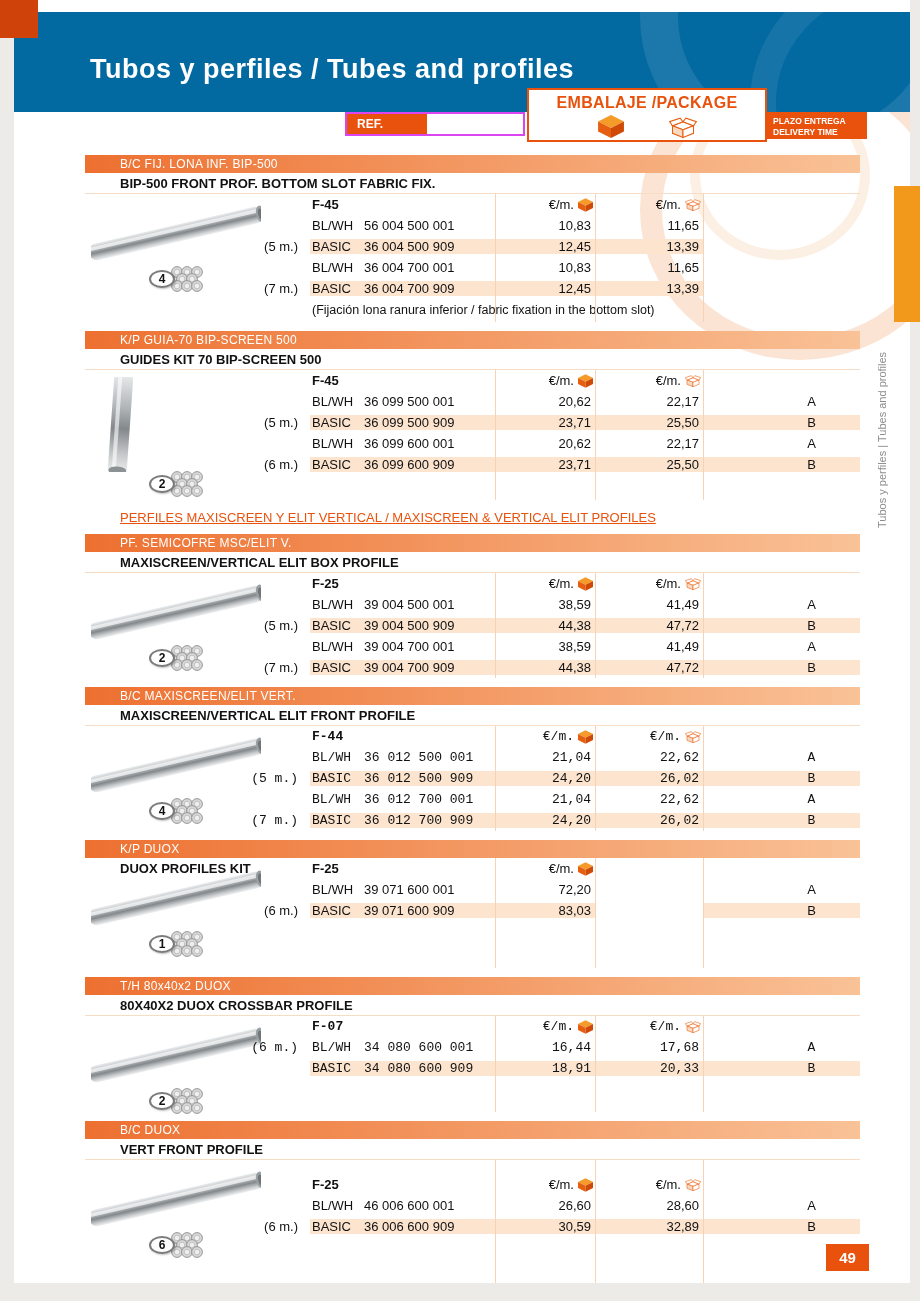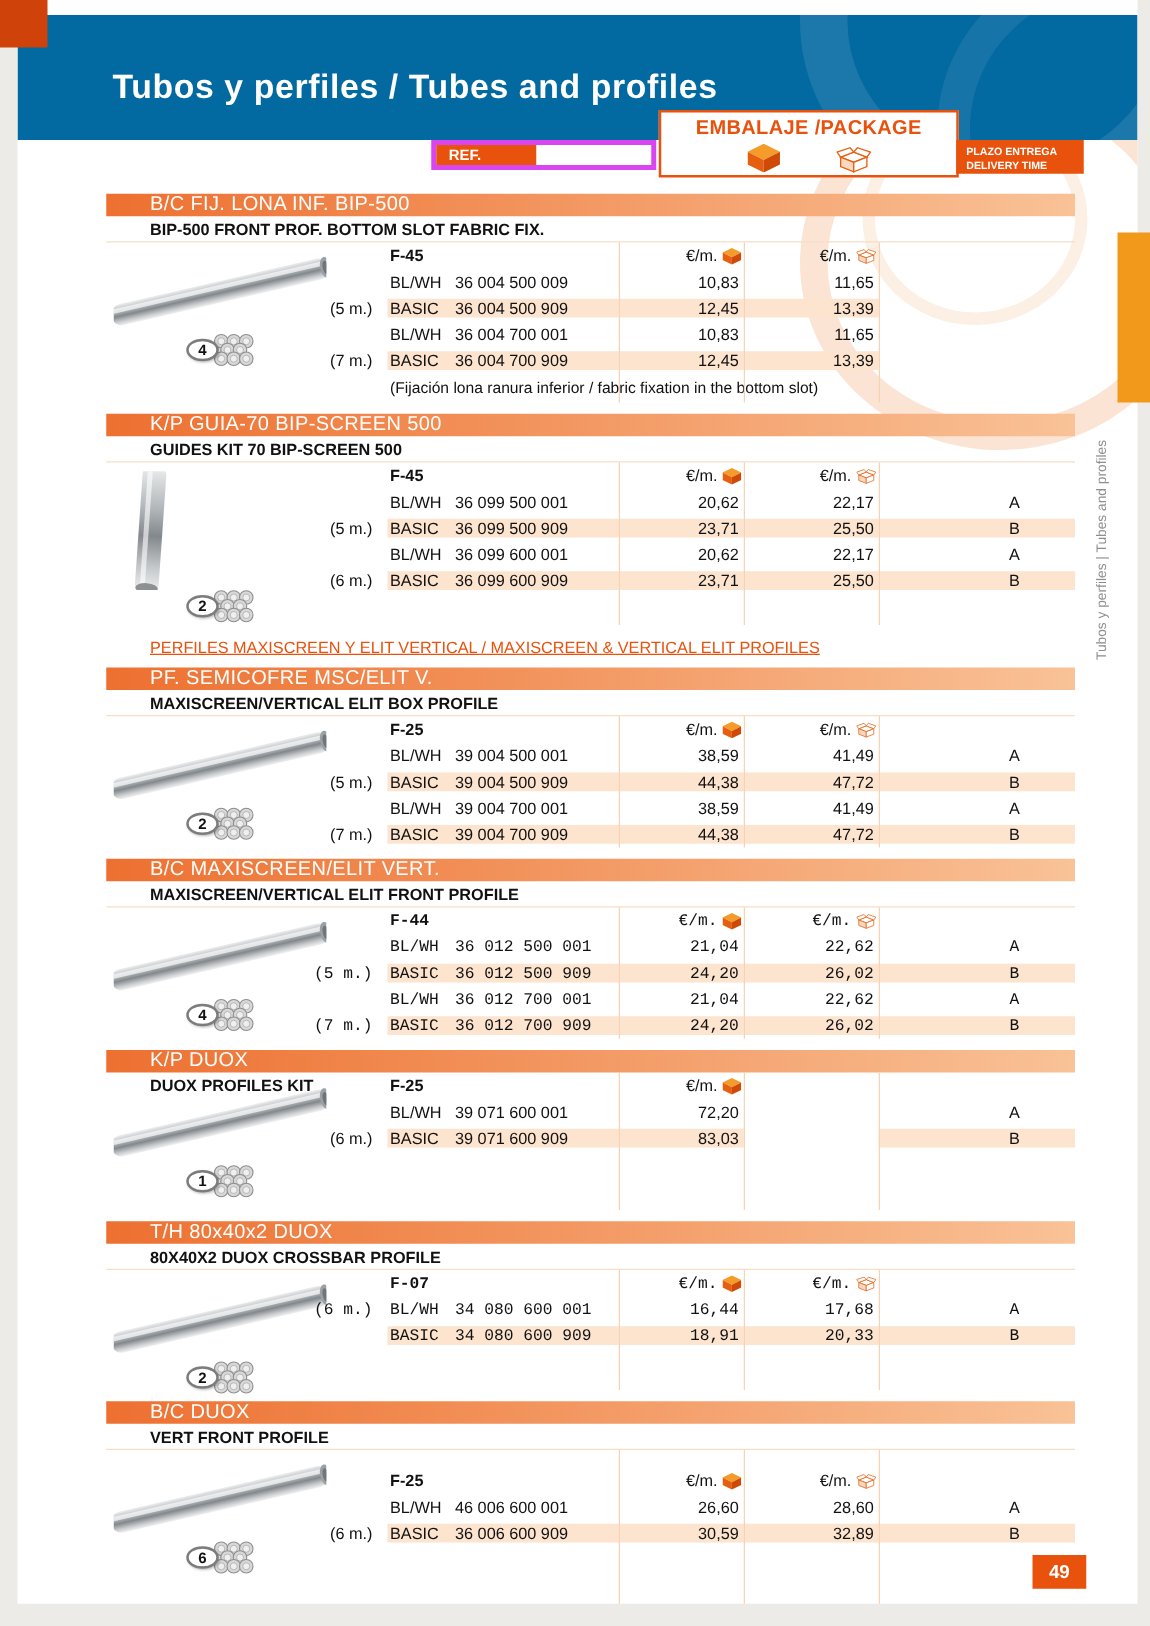--- a/index.html
+++ b/index.html
@@ -10,31 +10,31 @@
   
   .band{position:absolute;left:0;top:12px;width:100%;height:100px;background:#0369a1;overflow:hidden;z-index:2}
   .band h1{position:absolute;left:76px;top:42px;color:#fff;font-size:27px;font-weight:bold;letter-spacing:.5px}
   .corner{position:absolute;left:0;top:0;width:38px;height:38px;background:#cf430a;z-index:3}
   .arc1{position:absolute;right:-60px;top:-150px;width:330px;height:310px;border:38px solid rgba(255,255,255,.10);border-radius:50%}
   .arc2{position:absolute;right:-140px;top:-50px;width:300px;height:280px;border:26px solid rgba(255,255,255,.08);border-radius:50%}
   .arc3{position:absolute;right:-50px;top:60px;width:320px;height:300px;border:22px solid #fbe4d3;border-radius:50%;z-index:0}
   .arc4{position:absolute;right:40px;top:90px;width:180px;height:170px;border:10px solid #fcefe3;border-radius:50%;z-index:0}
 
   
-  .refbox{position:absolute;left:331px;top:112px;width:180px;height:24px;border:4px solid #d946ef;background:#fff;display:flex;z-index:3}
+  .refbox{position:absolute;left:331px;top:112px;width:180px;height:24px;border:2px solid #d946ef;background:#fff;display:flex;z-index:3}
   .refbox .reflabel{background:#e8520d;color:#fff;font-weight:bold;font-size:12px;width:80px;display:flex;align-items:center;padding-left:10px}
   .pkgbox{position:absolute;left:513px;top:88px;width:240px;height:54px;border:2px solid #e8520d;background:#fff;text-align:center;z-index:3}
   .pkgtitle{color:#e8520d;font-weight:bold;font-size:16px;margin-top:4px;letter-spacing:.3px}
   .pkgicons{display:flex;justify-content:space-around;padding:3px 46px 0}
   .delbox{position:absolute;left:751px;top:112px;width:102px;height:27px;background:#e8520d;color:#fff;font-size:8.5px;font-weight:bold;padding:4px 0 0 8px;line-height:1.25;z-index:3}
 
   
   .content{position:absolute;left:71px;top:155px;width:775px;z-index:1}
   .section{position:relative;margin-bottom:9px}
-  .secbar{height:18px;background:linear-gradient(90deg,#ed7030,#f9c297);color:#fff;font-size:16px;line-height:18px;padding-left:35px;letter-spacing:.3px}
+  .secbar{height:18px;background:linear-gradient(90deg,#ed7030,#f9c297);color:#fff;font-size:12px;line-height:18px;padding-left:35px;letter-spacing:.3px}
   .subrow{height:21px;font-size:13px;font-weight:bold;padding-left:35px;line-height:21px;border-bottom:1px solid #f8ddc6}
   .table{position:relative}
   .vline{position:absolute;top:0;bottom:0;border-left:1px solid #f6d3b5;z-index:2;pointer-events:none}
   .trow{display:grid;grid-template-columns:225px 185px 100px 108px 157px;min-height:21px;align-items:center;font-size:13px;position:relative;z-index:1}
   .trow.stripe > div:not(.c-size){background:#fce4cf}
   .c-size{text-align:right;padding-right:12px}
   .c-ref{padding-left:2px;white-space:nowrap}
   .rt{display:inline-block;width:52px}
   .c-p1,.c-p2{text-align:right;padding-right:4px}
   .c-del{text-align:center;padding-left:60px}
@@ -133,21 +133,21 @@
                 <polygon points="0,6 9,9.5 9,16 0,12.5" fill="#fbd9c0" stroke="#e65f10" stroke-width="0.9"></polygon>
                 <polygon points="18,6 9,9.5 9,16 18,12.5" fill="#ffffff" stroke="#e65f10" stroke-width="0.9"></polygon>
                 <polygon points="0,6 -2.5,2.5 6.5,-0.5 9,2.5" fill="#ffffff" stroke="#e65f10" stroke-width="0.9"></polygon>
                 <polygon points="18,6 20.5,2.5 11.5,-0.5 9,2.5" fill="#ffffff" stroke="#e65f10" stroke-width="0.9"></polygon>
               </svg>
             </div>
             <div class="c-del"></div>
           </div>
           <div class="trow">
             <div class="c-size"></div>
-            <div class="c-ref"><span class="rt">BL/WH</span><span>36 004 500 009</span></div>
+            <div class="c-ref"><span class="rt">BL/WH</span><span>56 004 500 001</span></div>
             <div class="c-p1">10,83</div>
             <div class="c-p2">11,65</div>
             <div class="c-del"></div>
           </div>
           <div class="trow stripe">
             <div class="c-size">(5 m.)</div>
             <div class="c-ref"><span class="rt">BASIC</span><span>36 004 500 909</span></div>
             <div class="c-p1">12,45</div>
             <div class="c-p2">13,39</div>
             <div class="c-del"></div>

